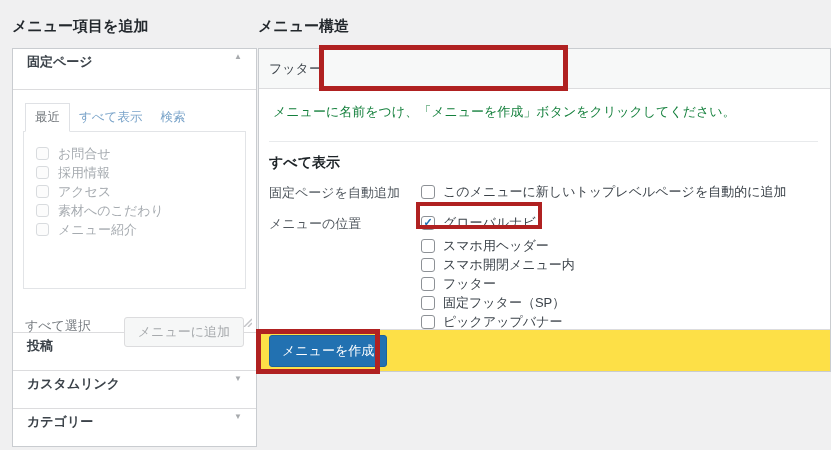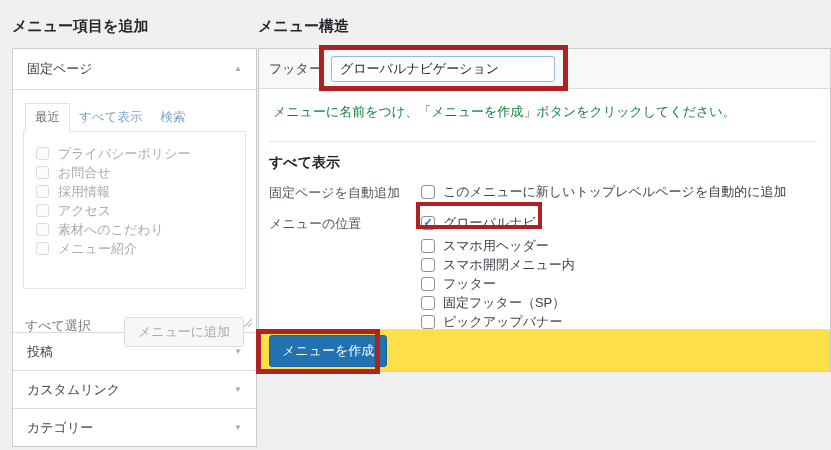--- a/index.html
+++ b/index.html
@@ -9,22 +9,22 @@
     background:#f0f0f1;
     font-family:"Liberation Sans", sans-serif;
     font-size:13px; color:#3c434a;
   }
   .col-heading { font-size:15px; font-weight:bold; color:#23282d; margin:15px 0 12px; line-height:21px; }
 
   
   .left-col { position:absolute; left:12px; top:0; width:245px; }
   .accordion { background:#fff; border:1px solid #c9ccd0; }
   .acc-header {
-    display:flex; justify-content:space-between; align-items:center;
-    height:40px; padding:4px 14px; font-size:13px; font-weight:normal; color:#3c434a;
+    display:flex; justify-content:space-between; align-items:flex-start;
+    height:40px; padding:4px 14px; font-size:13px; font-weight:bold; color:#3c434a;
     cursor:pointer; background:#fff;
   }
   .acc-header.closed { height:37px; }
   .acc-section { border-top:1px solid #dcdcde; }
   .acc-arrow { color:#a7aaad; font-size:8px; line-height:1; }
   .acc-body { position:relative; height:243px; padding:10px 10px 8px; border-top:1px solid #dcdcde; }
 
   .tabs { display:flex; align-items:flex-end; font-size:12.5px; margin:2px 0 0 2px; position:relative; z-index:1; }
   .tab-active {
     background:#fff; border:1px solid #dfe1e5; border-bottom:1px solid #fff;
@@ -104,24 +104,20 @@
       </div>
       <div class="acc-body">
         <div class="tabs">
           <span class="tab-active">最近</span>
           <span class="tab-link">すべて表示</span>
           <span class="tab-link">検索</span>
         </div>
         <div class="items-box">
           <div class="item">
             <span class="cb-dis"></span>
-            <span>プライバシーポリシー</span>
-          </div>
-          <div class="item">
-            <span class="cb-dis"></span>
             <span>お問合せ</span>
           </div>
           <div class="item">
             <span class="cb-dis"></span>
             <span>採用情報</span>
           </div>
           <div class="item">
             <span class="cb-dis"></span>
             <span>アクセス</span>
           </div>
@@ -167,21 +163,20 @@
     </div>
   </div>
 
   <div class="right-col">
     <h2 class="col-heading">メニュー構造</h2>
 
     <div class="menu-panel">
 
       <div class="name-row">
         <span class="name-label">フッター</span>
-        <input class="name-input" type="text" value="グローバルナビゲーション" style="">
       </div>
 
       <div class="panel-body">
         <p class="instruction">メニューに名前をつけ、「メニューを作成」ボタンをクリックしてください。</p>
         <hr class="divider">
         <h3 class="settings-heading">すべて表示</h3>
 
         <div class="form-row">
           <span class="form-label">固定ページを自動追加</span>
           <div>

